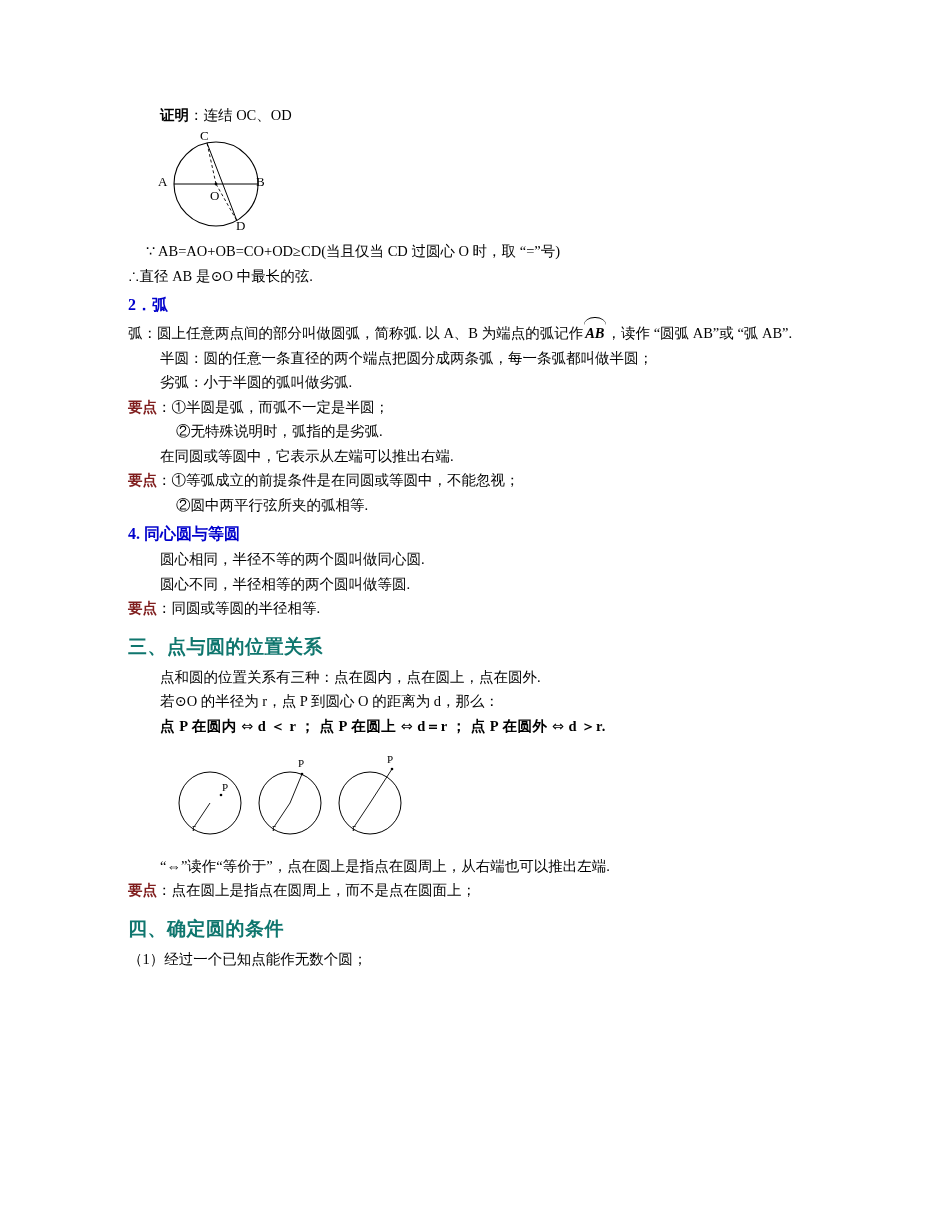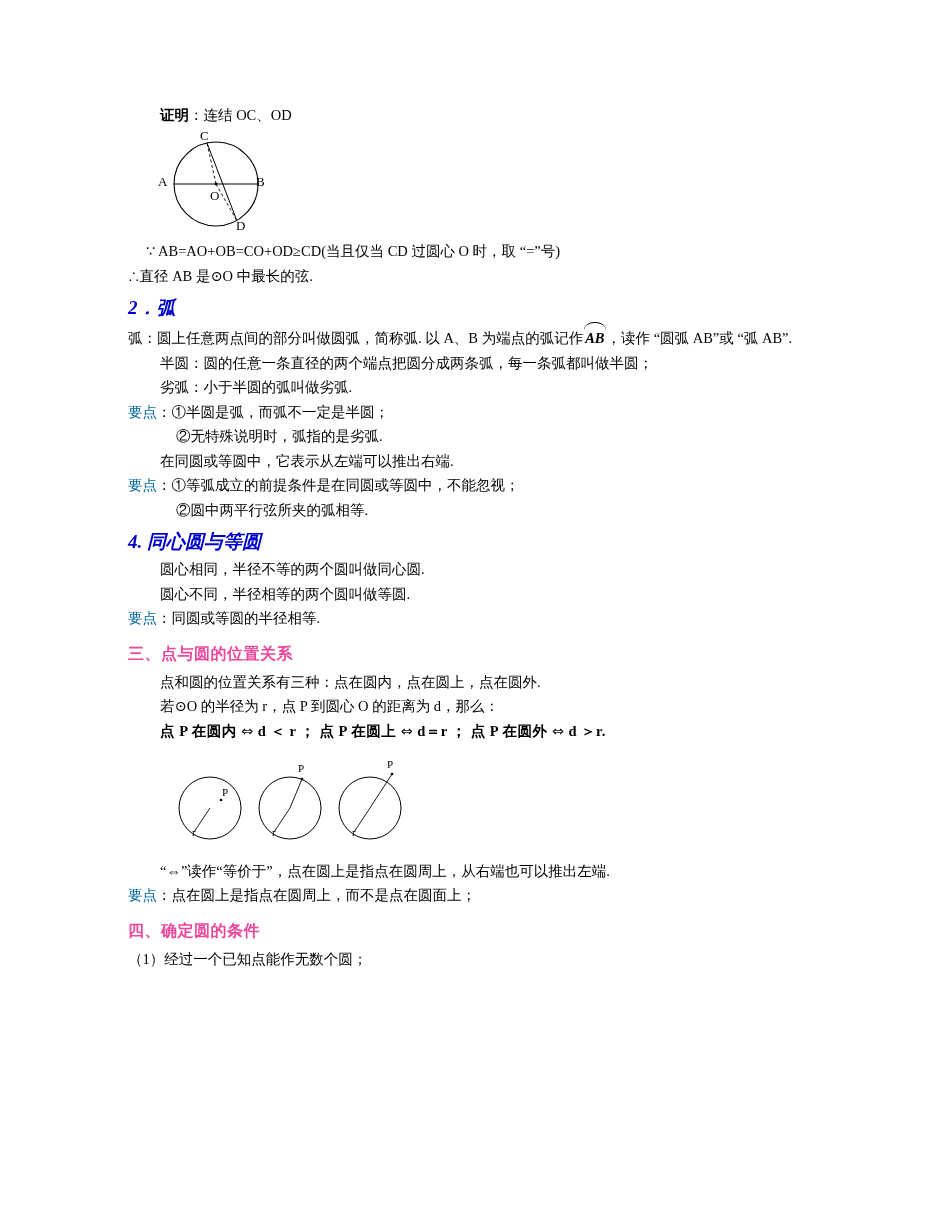--- a/index.html
+++ b/index.html
@@ -40,33 +40,32 @@
 
   .bold { font-weight: bold; }
 
   .heading-blue {
     color: #0000cc;
     font-weight: bold;
     font-size: 14.5px;
     margin: 8px 0 3px 0;
   }
   .heading-blue.sub {
+    font-size: 16px;
+  }
+  .heading-big {
+    color: #0f766e;
+    font-weight: bold;
     font-size: 19px;
-    font-style: italic;
-  }
-  .heading-big {
-    color: #ec4899;
-    font-weight: bold;
-    font-size: 16px;
     margin: 14px 0 6px 0;
     letter-spacing: 0.5px;
   }
   .keypoint {
-    color: #0369a1;
-    font-weight: normal;
+    color: #7f1d1d;
+    font-weight: bold;
   }
   .arc-wrap {
     display: inline-block;
     position: relative;
     padding: 0 2px;
     font-style: italic;
     font-weight: bold;
   }
   .arc-wrap .arc-bar {
     position: absolute;

